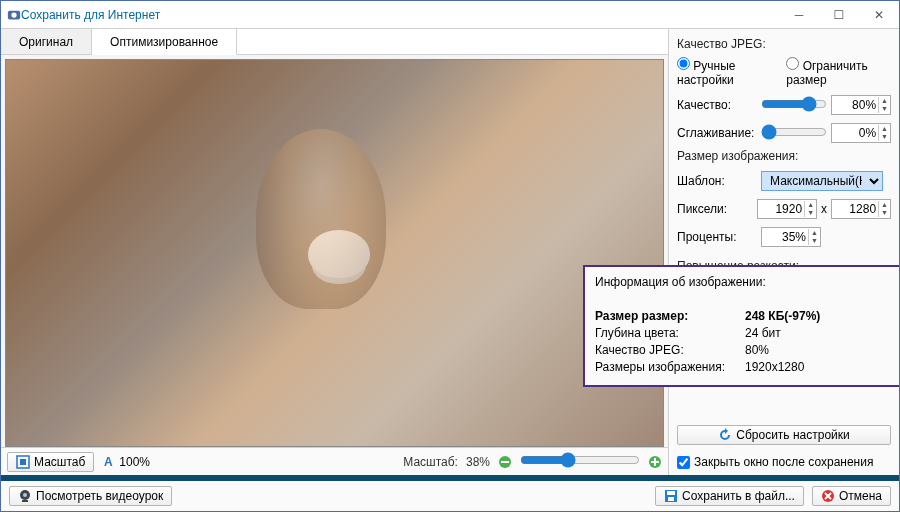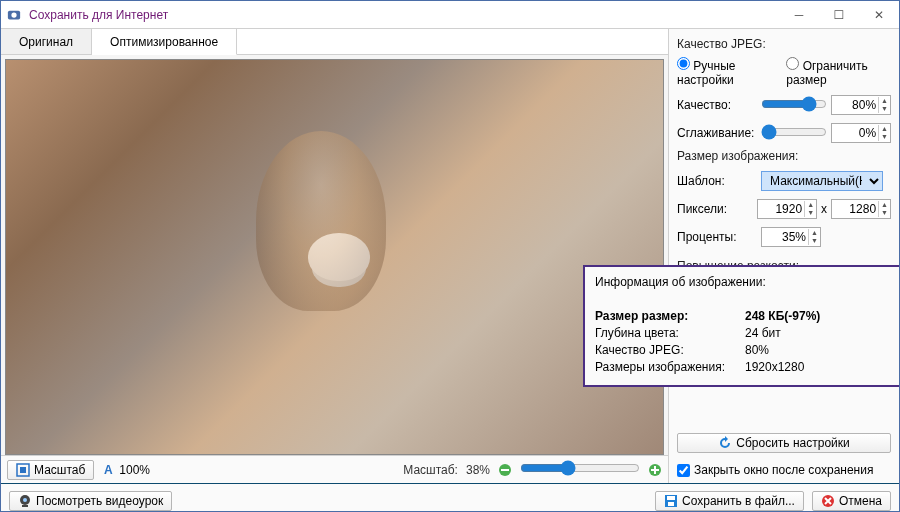--- a/index.html
+++ b/index.html
@@ -1,18 +1,18 @@
 <!DOCTYPE html>
 <html><head>
 <meta charset="utf-8">
 <style>
   * { box-sizing: border-box; margin: 0; padding: 0; font-family: "Segoe UI", Tahoma, sans-serif; font-size: 12px; }
   body { background: #fff; width: 900px; height: 512px; overflow: hidden; border: 1px solid #4a6da7; display: flex; flex-direction: column; }
   .titlebar { height: 28px; background: #fff; display: flex; align-items: center; padding-left: 6px; border-bottom: 1px solid #d0d0d0; }
-  .titlebar .title { margin-left: 8px; color: #701a75; }
+  .titlebar .title { margin-left: 0; color: #0369a1; }
   .titlebar .winctl { margin-left: auto; display: flex; }
   .titlebar .winctl div { width: 40px; height: 28px; display: flex; align-items: center; justify-content: center; color: #555; }
   .main { flex: 1; display: flex; overflow: hidden; }
   .left { flex: 1; display: flex; flex-direction: column; background: #f5f5f5; border-right: 1px solid #d0d0d0; }
   .tabs { display: flex; height: 26px; background: #fff; border-bottom: 1px solid #d0d0d0; }
   .tab { padding: 4px 18px; border-right: 1px solid #d0d0d0; background: #f0f0f0; cursor: pointer; display: flex; align-items: center; }
   .tab.active { background: #fff; border-bottom: 1px solid #fff; margin-bottom: -1px; }
   .preview { flex: 1; background: #f5f5f5; padding: 4px 4px 0 4px; display: flex; align-items: stretch; justify-content: center; }
   .photo { flex: 1; background: linear-gradient(135deg,#b89070 0%,#8a6a50 20%,#9a8b80 40%,#d0b090 55%,#c8b9a8 70%,#a08877 100%); border: 1px solid #888; position: relative; overflow: hidden; }
   .photo::before { content:""; position:absolute; left:46%; top:44%; width:62px; height:48px; background:#fff; border-radius:50% 50% 48% 48%; box-shadow:0 10px 0 -4px #ebebeb; }
@@ -31,21 +31,21 @@
   .spin { display: inline-flex; align-items: center; border: 1px solid #aaa; background: #fff; height: 20px; }
   .spin input { border: none; width: 46px; text-align: right; padding-right: 2px; outline: none; height: 18px; }
   .spin .arrows { display: flex; flex-direction: column; border-left: 1px solid #ccc; }
   .spin .arrows span { font-size: 7px; line-height: 8px; padding: 0 2px; cursor: pointer; color: #555; }
   .sel { border: 1px solid #6aa2e6; background: #cfe4fb; padding: 1px 4px; height: 20px; width: 122px; }
   .infobox { position: absolute; right: -4px; top: 236px; width: 320px; background: #fafafa; border: 2px solid #4b2e83; padding: 8px 10px; }
   .infobox .hdr { margin-bottom: 20px; }
   .infobox .row { display: flex; margin: 3px 0; }
   .infobox .row .l { width: 150px; }
   .infobox .row.bold { font-weight: 700; }
-  .bottom { height: 28px; background: #fafafa; border-top: 1px solid #0c4a6e; display: flex; align-items: flex-end; padding: 0 8px; gap: 8px; }
+  .bottom { height: 36px; background: #fafafa; border-top: 6px solid #0c4a6e; display: flex; align-items: center; padding: 0 8px; gap: 8px; }
   .bottom .spacer { flex: 1; }
   .icon-svg { width: 14px; height: 14px; display: inline-block; }
   .chk { display: flex; align-items: center; gap: 4px; margin-top: 120px; }
 </style>
 </head>
 <body>
 
 <div class="titlebar">
   <span class="icon-svg">
     <svg viewBox="0 0 16 16">

